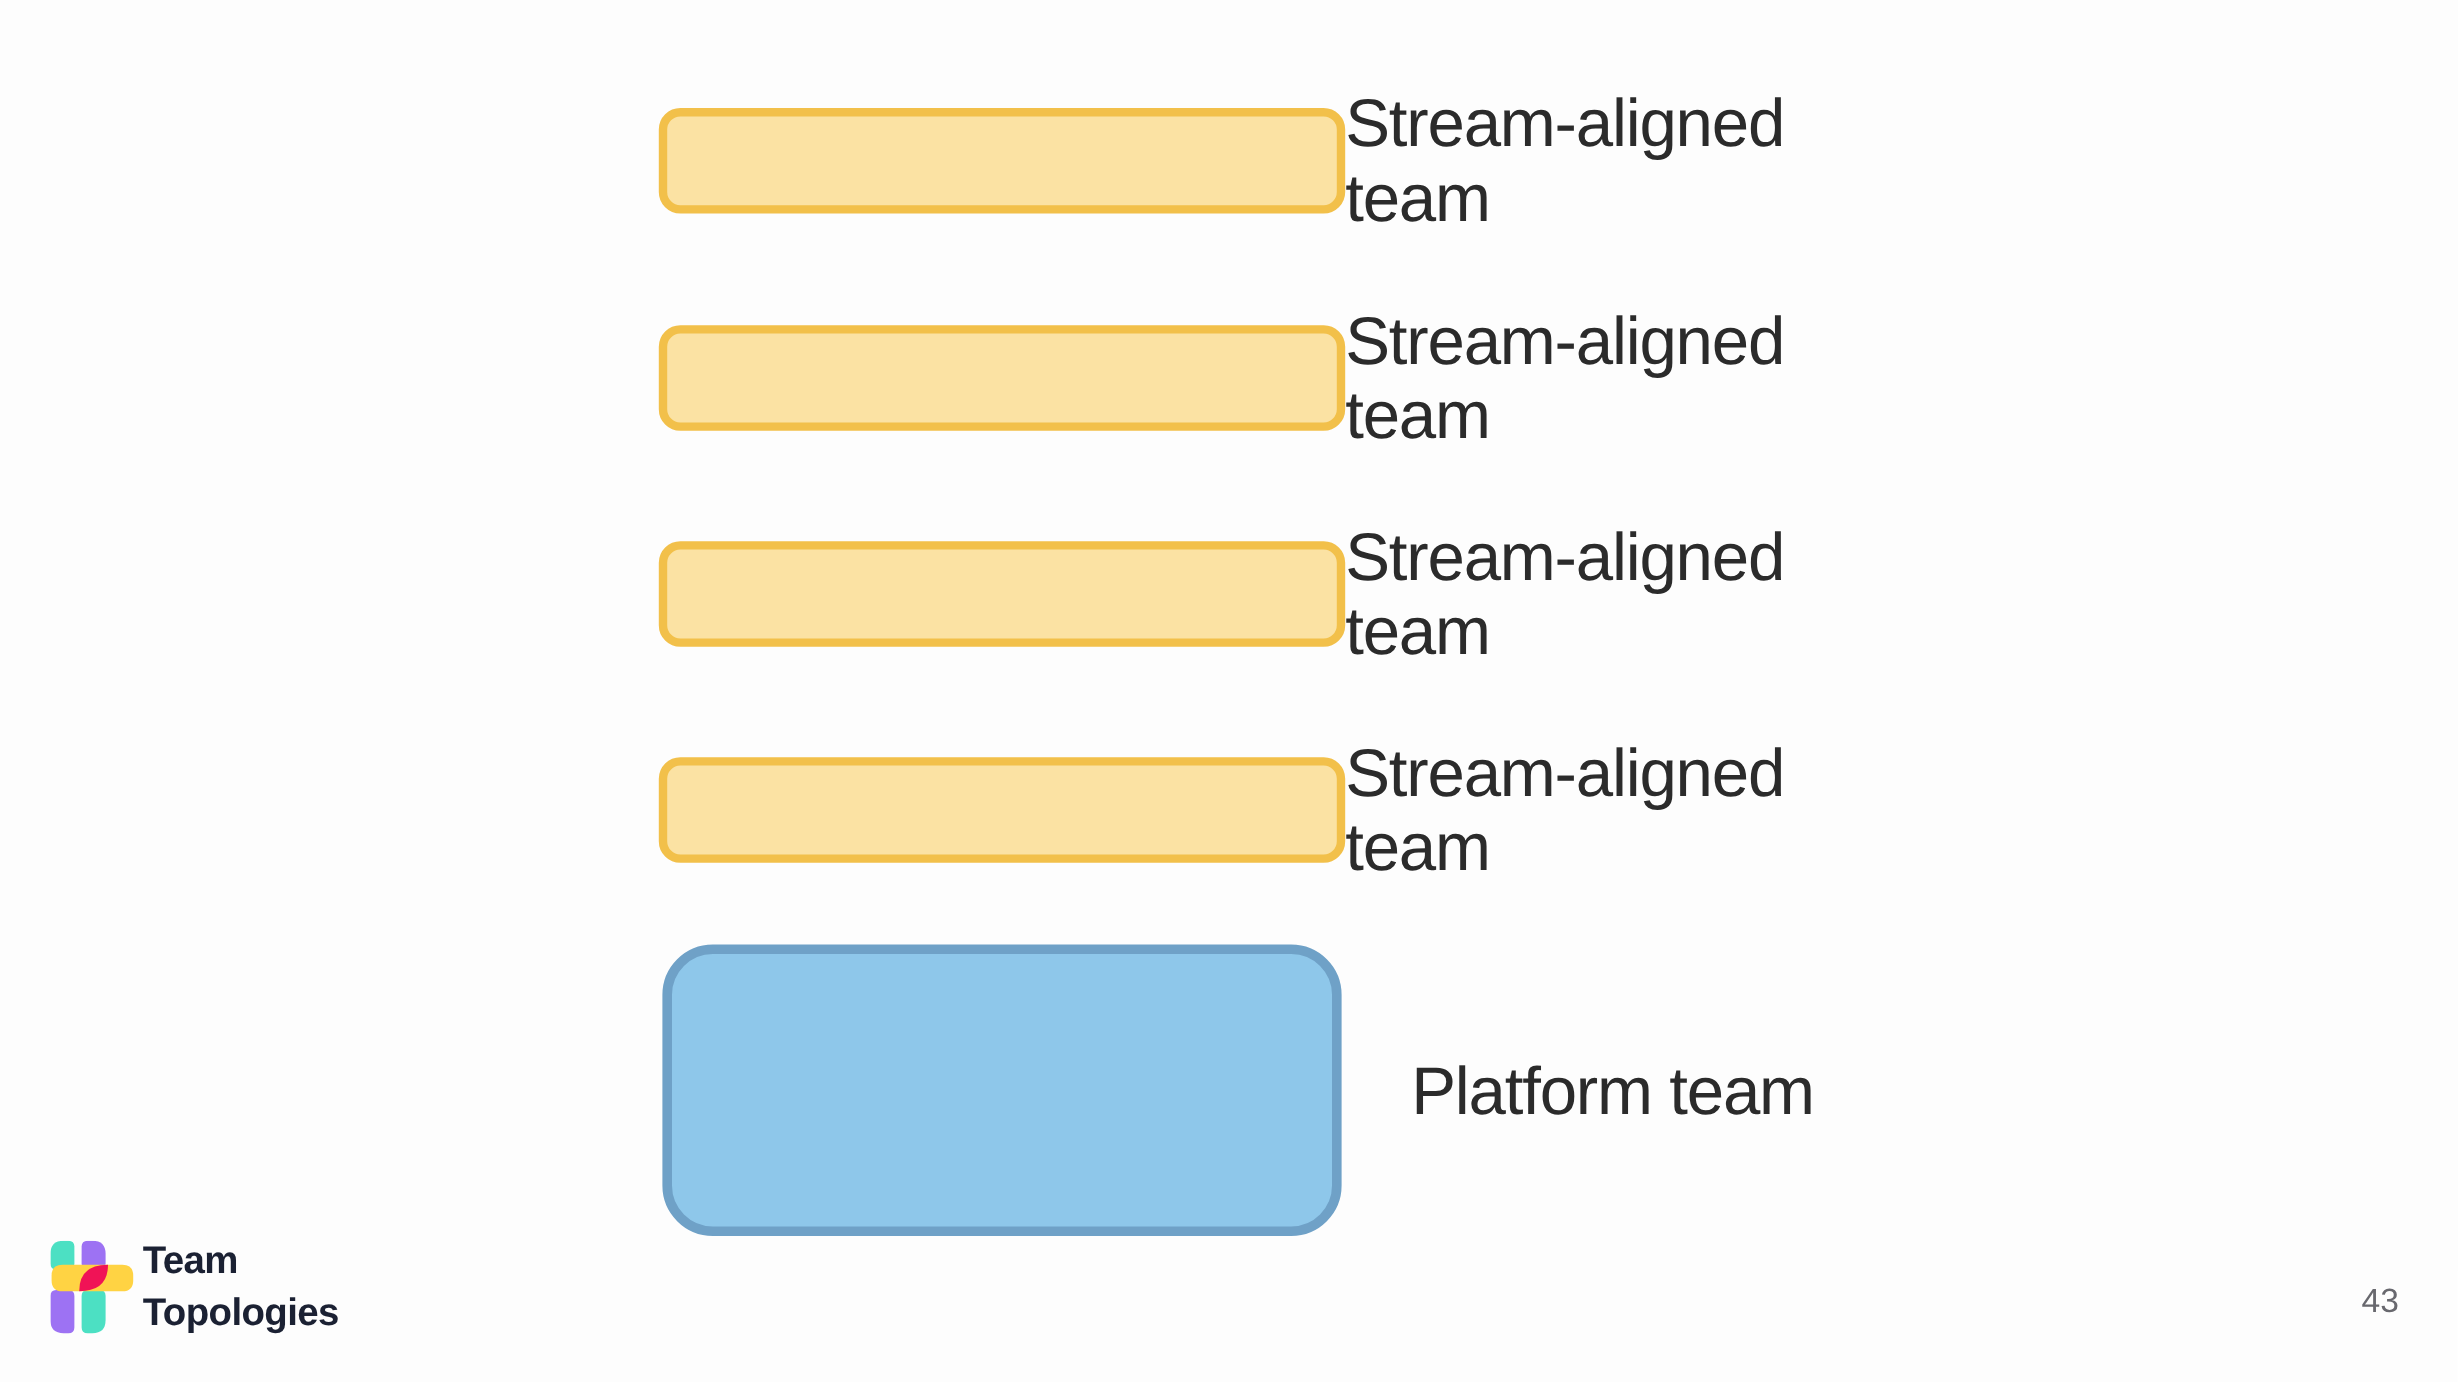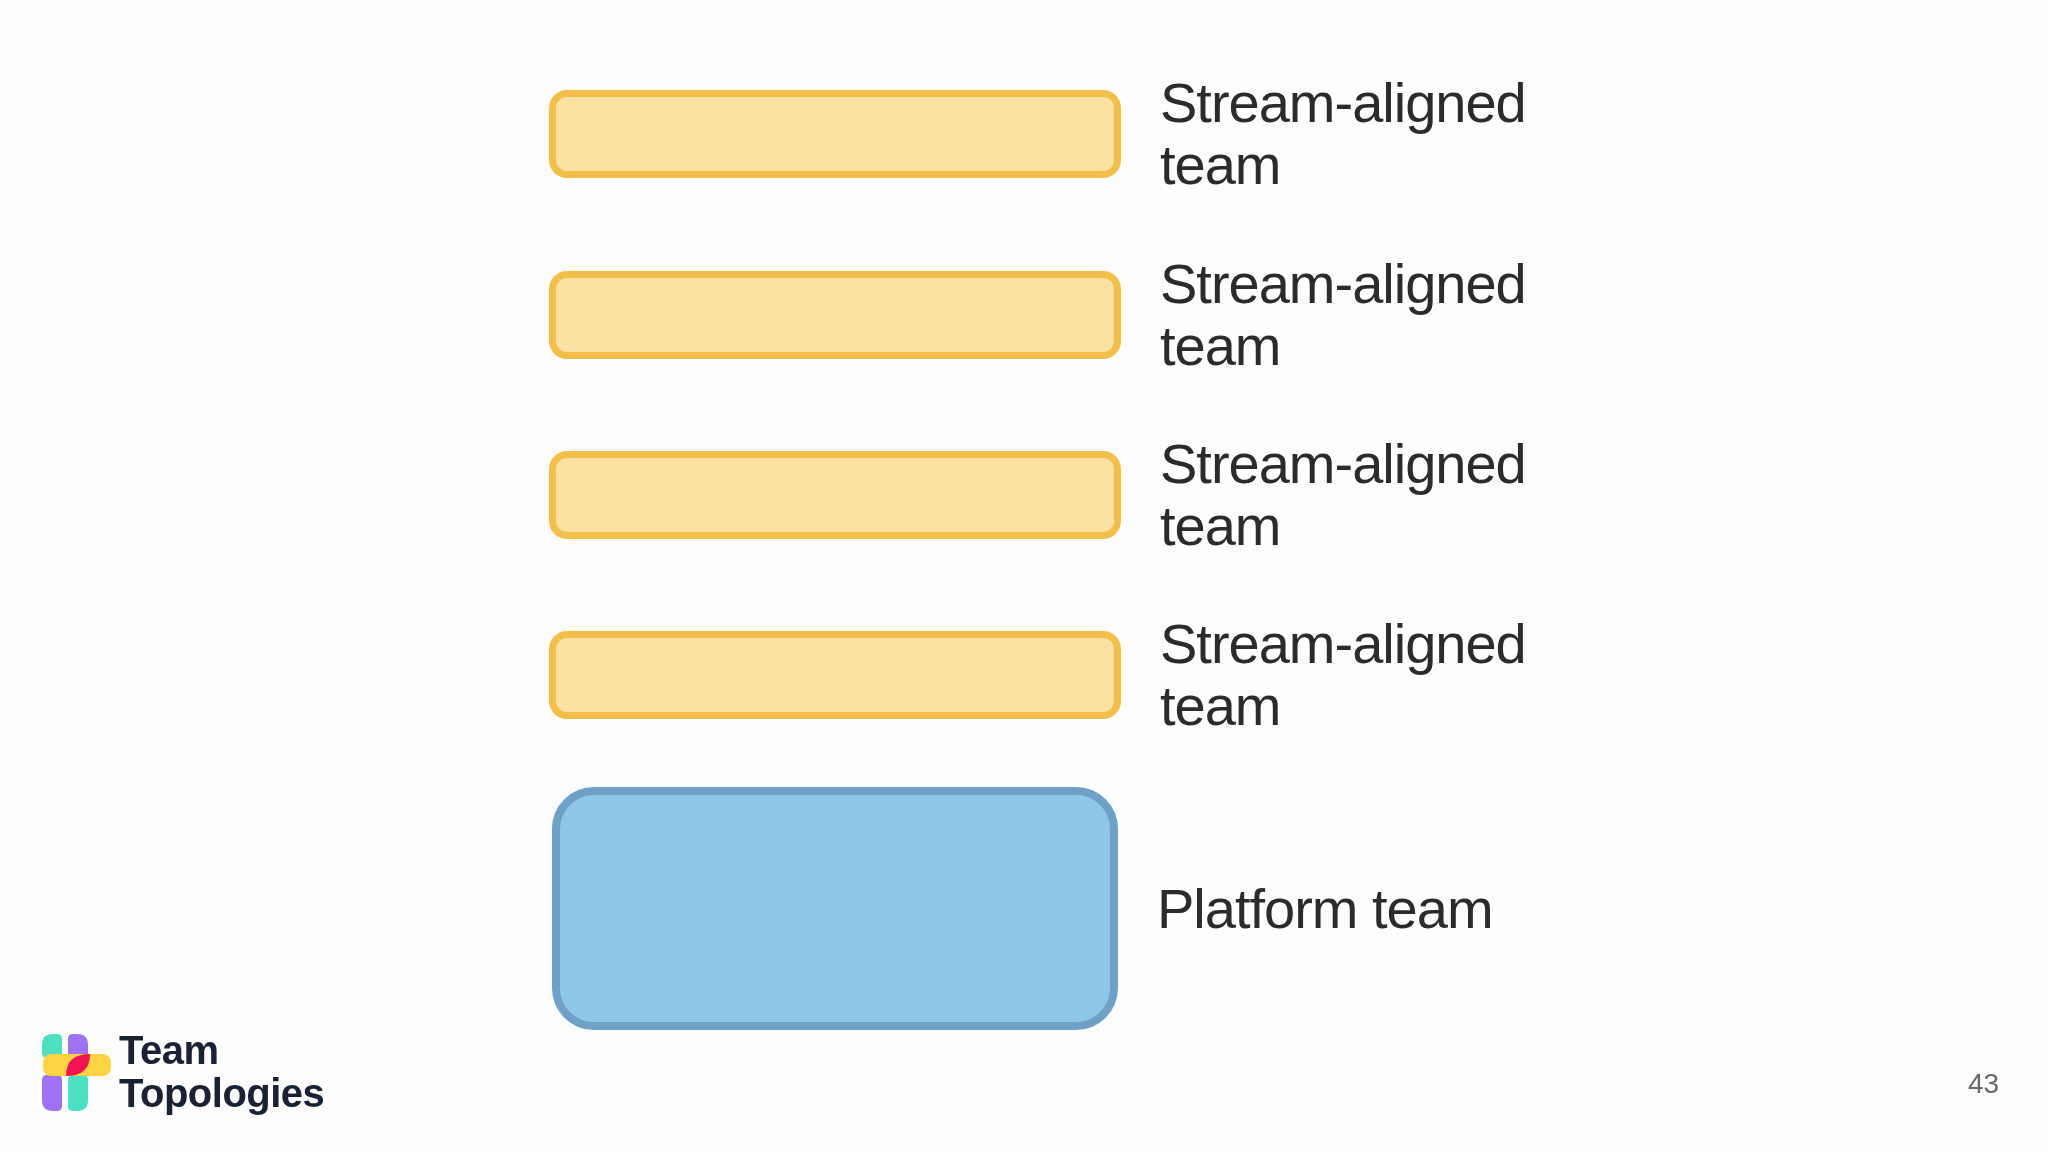--- a/index.html
+++ b/index.html
@@ -48,43 +48,42 @@
     background: var(--platform-fill, #8ec7ea);
     border: 8px solid var(--platform-border, #6fa1c7);
     border-radius: 42px;
   }
   .team-label {
     font-size: 56px;
     line-height: 62px;
     letter-spacing: -1px;
     font-weight: 400;
     color: var(--label-text, #2b2b2b);
-    margin-left: 39px;
     width: 460px;
   }
   .row-stream { height: 88px; }
   .row-platform { height: 243px; }
-  .row-platform .team-label { }
+  .row-platform .team-label { margin-left: 58px; }
 
   .logo-icon {
     position: absolute;
     left: 42px;
     top: 1034px;
     width: 70px;
     height: 78px;
   }
   .logo-icon .tl, .logo-icon .br { fill: var(--logo-teal, #4ce0c3); }
   .logo-icon .tr, .logo-icon .bl { fill: var(--logo-purple, #9d72f3); }
   .logo-icon .bar { fill: var(--logo-yellow, #ffd343); }
   .logo-icon .leaf { fill: var(--logo-pink, #f01356); }
   .logo-text {
     position: absolute;
     left: 119px;
     top: 1029px;
-    font-size: 40px;
+    font-size: 32px;
     line-height: 43px;
     font-weight: 700;
     letter-spacing: -0.5px;
     color: var(--logo-text, #1b2133);
   }
   .logo-text span { display: block; }
   .page-number {
     position: absolute;
     left: 1968px;
     top: 1068px;

